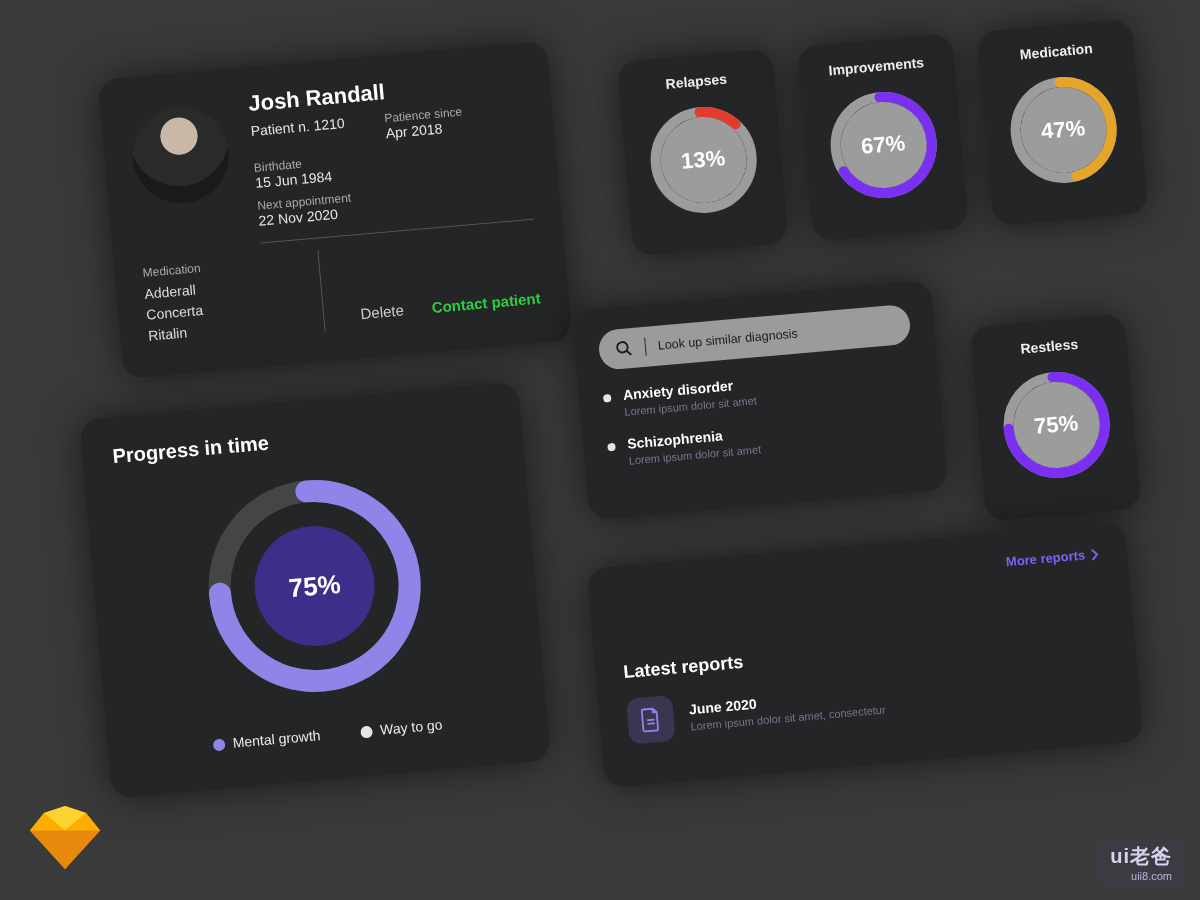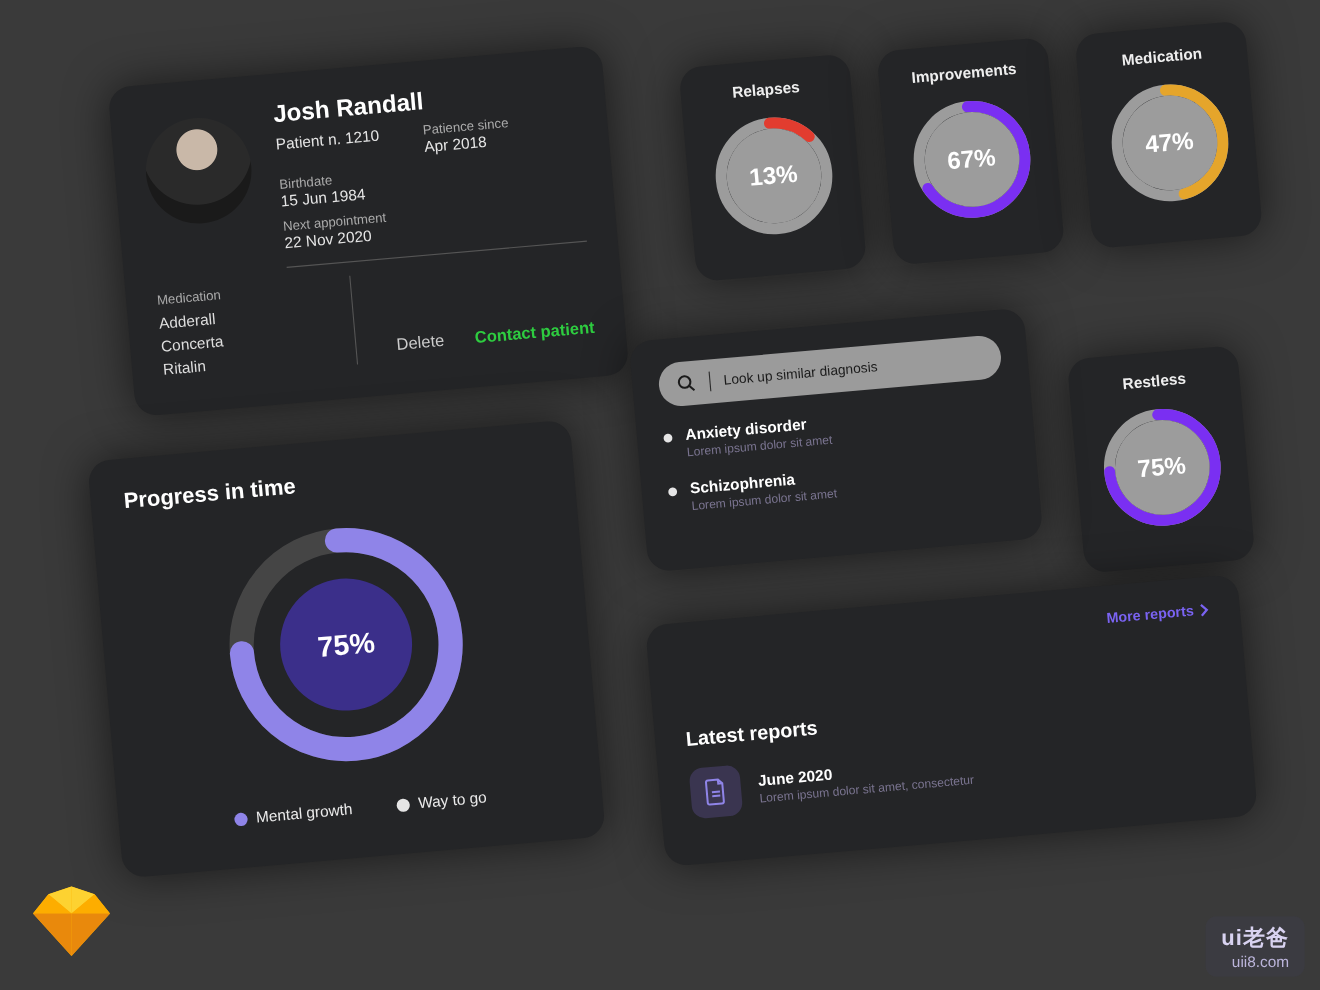--- a/index.html
+++ b/index.html
@@ -108,21 +108,21 @@
   #sketch { position: absolute; left: 30px; bottom: 30px; width: 70px; height: 65px; }
 
   
   #watermark {
     position: absolute; right: 14px; bottom: 12px;
     background: rgba(60,60,70,0.6); border-radius: 10px;
     padding: 6px 14px; text-align: right; color: #d8d2f0;
     font-family: sans-serif;
   }
   #watermark .l1 { font-size: 20px; font-weight: 700; letter-spacing: 1px;}
-  #watermark .l2 { font-size: 14px; color: #bcb5db; }
+  #watermark .l2 { font-size: 11px; color: #bcb5db; }
 </style>
 </head>
 <body>
 
 <div id="patient" class="tilt card">
   <div class="top">
     <div class="avatar"></div>
     <div class="info">
       <div class="name">Josh Randall</div>
       <div class="row">

